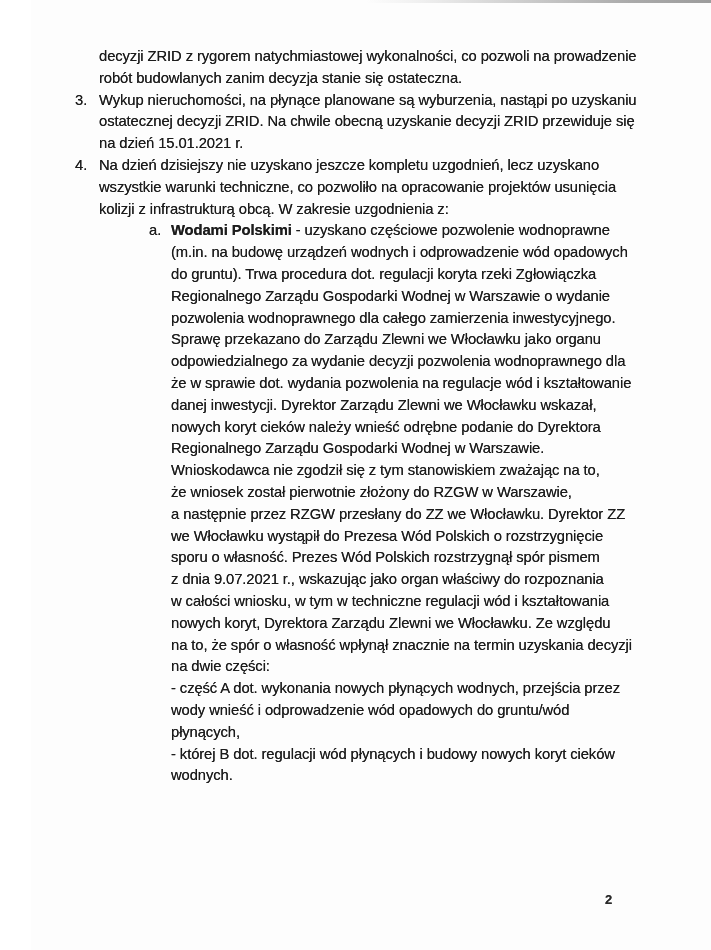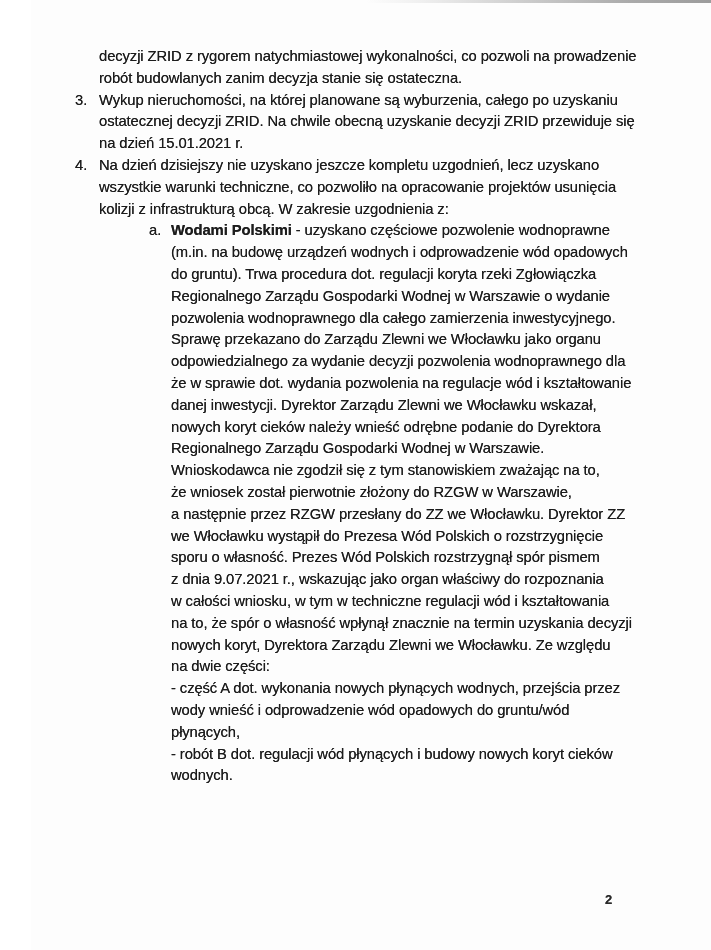--- a/index.html
+++ b/index.html
@@ -90,21 +90,21 @@
   <div class="content">
 
     <div class="para-continuation">
         <div class="tline">decyzji ZRID z rygorem natychmiastowej wykonalności, co pozwoli na prowadzenie</div>
         <div class="tline">robót budowlanych zanim decyzja stanie się ostateczna.</div>
       </div>
 
     <div class="list-item">
       <span class="marker">3.</span>
       <div>
-          <div class="tline">Wykup nieruchomości, na której planowane są wyburzenia, całego po uzyskaniu</div>
+          <div class="tline">Wykup nieruchomości, na płynące planowane są wyburzenia, nastąpi po uzyskaniu</div>
           <div class="tline">ostatecznej decyzji ZRID. Na chwile obecną uzyskanie decyzji ZRID przewiduje się</div>
           <div class="tline">na dzień 15.01.2021 r.</div>
         </div>
     </div>
 
     <div class="list-item">
       <span class="marker">4.</span>
       <div>
           <div class="tline">Na dzień dzisiejszy nie uzyskano jeszcze kompletu uzgodnień, lecz uzyskano</div>
           <div class="tline">wszystkie warunki techniczne, co pozwoliło na opracowanie projektów usunięcia</div>
@@ -128,27 +128,27 @@
           <div class="tline">danej inwestycji. Dyrektor Zarządu Zlewni we Włocławku wskazał,</div>
           <div class="tline">nowych koryt cieków należy wnieść odrębne podanie do Dyrektora</div>
           <div class="tline">Regionalnego Zarządu Gospodarki Wodnej w Warszawie.</div>
           <div class="tline">Wnioskodawca nie zgodził się z tym stanowiskiem zważając na to,</div>
           <div class="tline">że wniosek został pierwotnie złożony do RZGW w Warszawie,</div>
           <div class="tline">a następnie przez RZGW przesłany do ZZ we Włocławku. Dyrektor ZZ</div>
           <div class="tline">we Włocławku wystąpił do Prezesa Wód Polskich o rozstrzygnięcie</div>
           <div class="tline">sporu o własność. Prezes Wód Polskich rozstrzygnął spór pismem</div>
           <div class="tline">z dnia 9.07.2021 r., wskazując jako organ właściwy do rozpoznania</div>
           <div class="tline">w całości wniosku, w tym w techniczne regulacji wód i kształtowania</div>
+          <div class="tline">nowych koryt, Dyrektora Zarządu Zlewni we Włocławku. Ze względu</div>
           <div class="tline">na to, że spór o własność wpłynął znacznie na termin uzyskania decyzji</div>
-          <div class="tline">nowych koryt, Dyrektora Zarządu Zlewni we Włocławku. Ze względu</div>
           <div class="tline">na dwie części:</div>
           <div class="tline">- część A dot. wykonania nowych płynących wodnych, przejścia przez</div>
           <div class="tline">wody wnieść i odprowadzenie wód opadowych do gruntu/wód</div>
           <div class="tline">płynących,</div>
-          <div class="tline">- robót B dot. regulacji wód płynących i budowy nowych koryt cieków</div>
+          <div class="tline">- której B dot. regulacji wód płynących i budowy nowych koryt cieków</div>
           <div class="tline">wodnych.</div>
         </div>
     </div>
 
   </div>
 
   <div class="page-num">2</div>
 
 </div>
 

